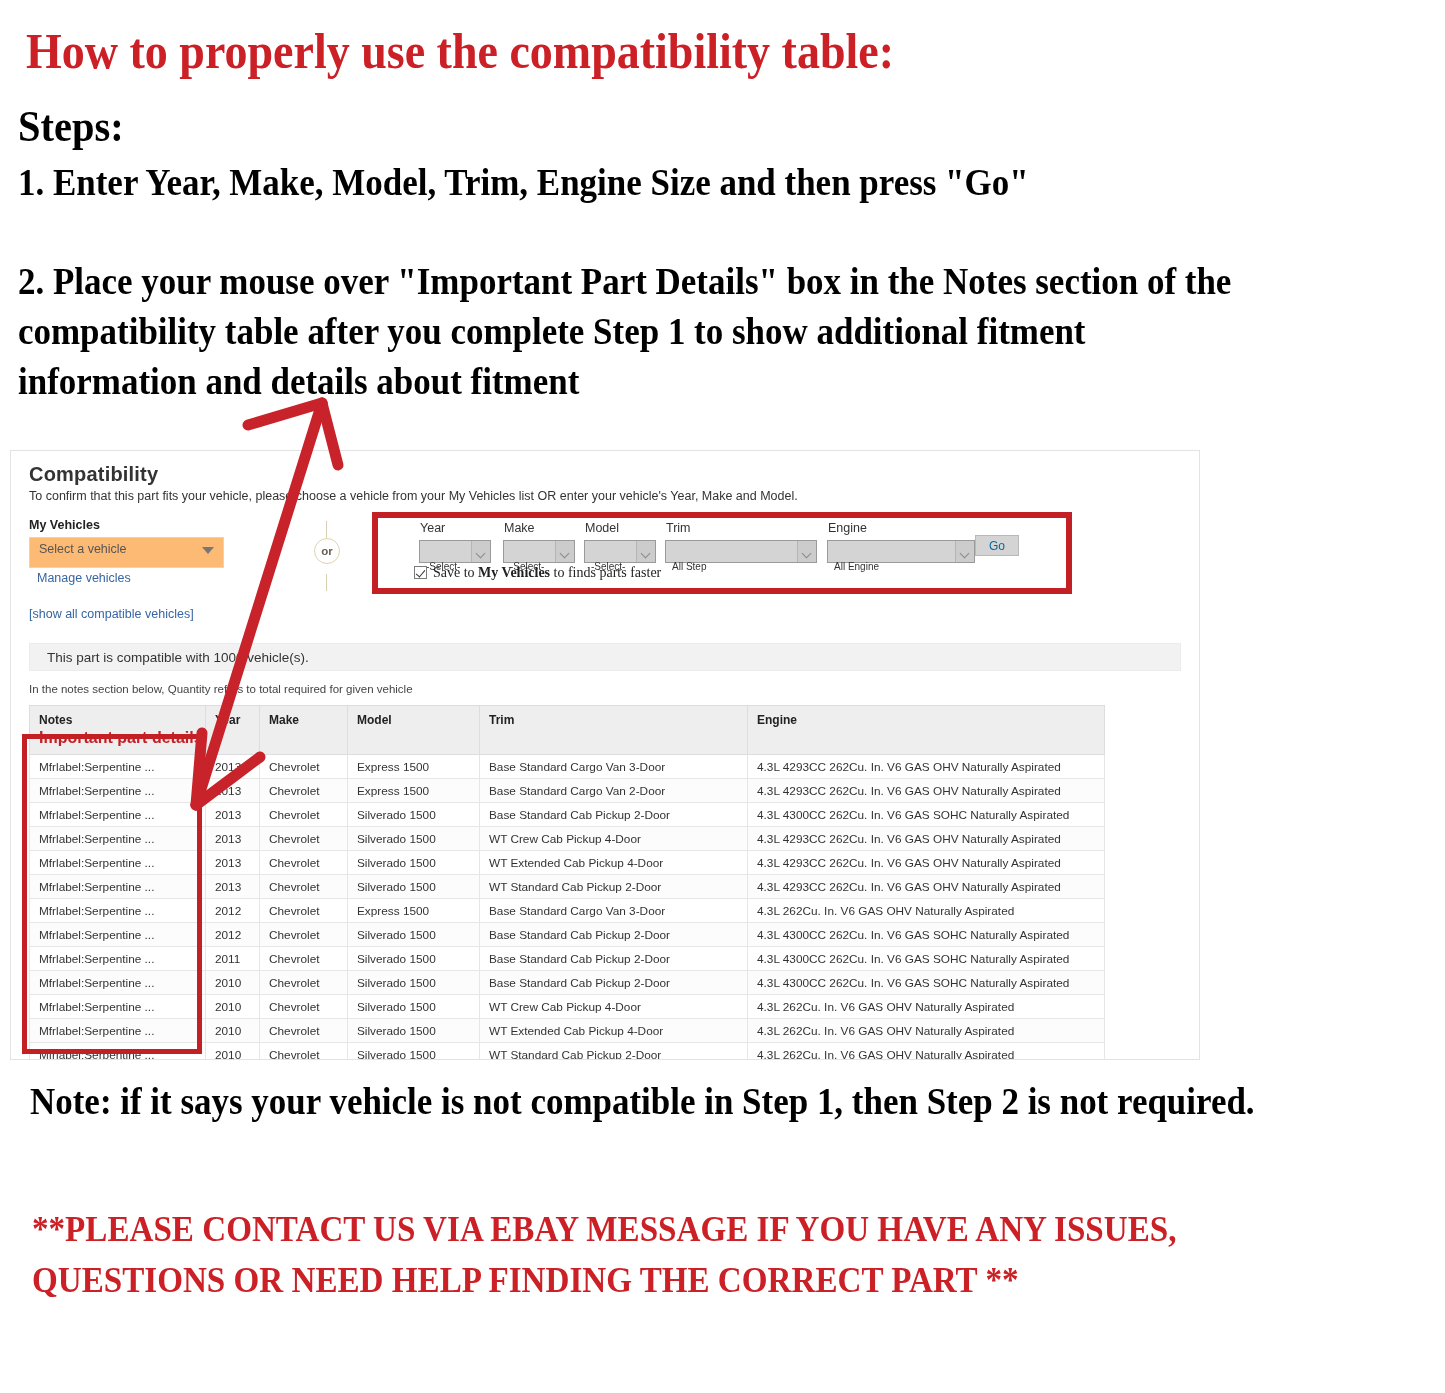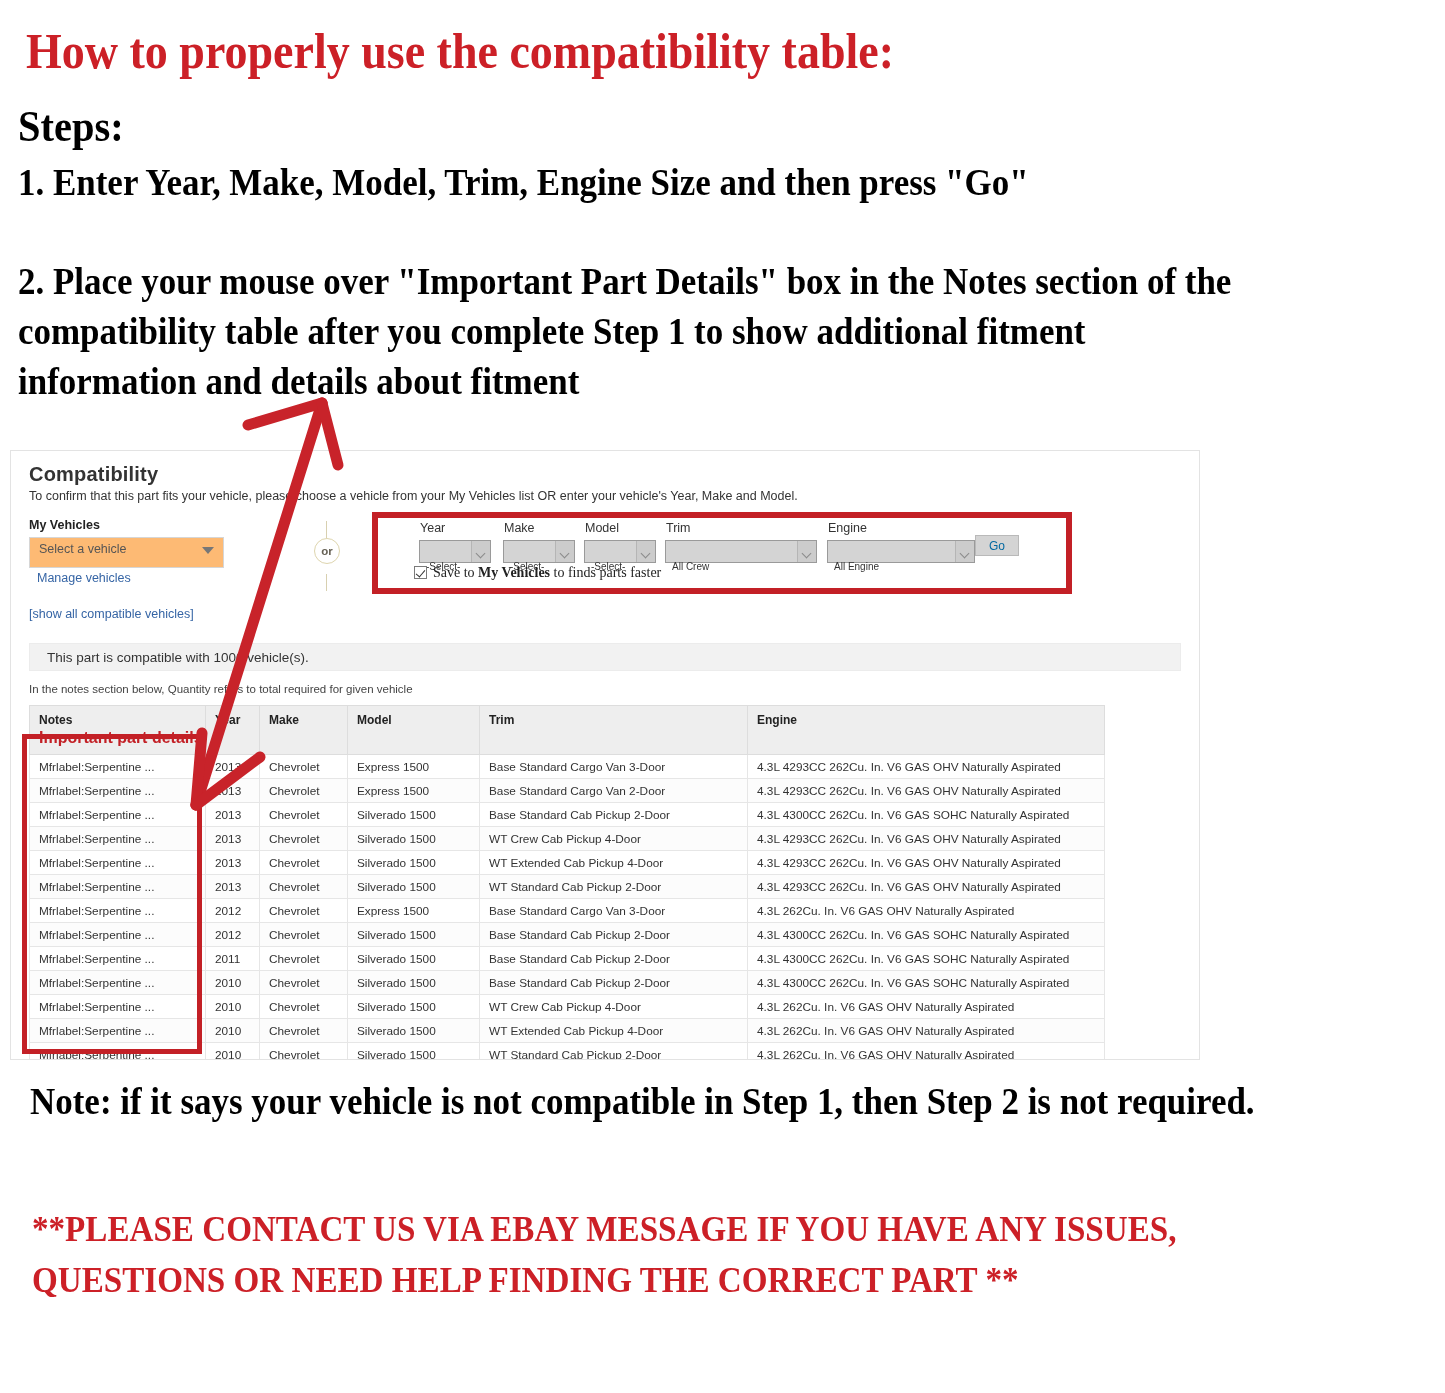--- a/index.html
+++ b/index.html
@@ -452,21 +452,21 @@
     <span class="fld-label">Model</span>
     <div class="fld-select">
       <span class="val">-Select-</span>
       <span class="arrow"></span>
     </div>
   </div>
 
   <div class="field" id="field-trim">
     <span class="fld-label">Trim</span>
     <div class="fld-select">
-      <span class="val">All Crew</span>
+      <span class="val">All Step</span>
       <span class="arrow"></span>
     </div>
   </div>
 
   <div class="field" id="field-engine">
     <span class="fld-label">Engine</span>
     <div class="fld-select">
       <span class="val">All Engine</span>
       <span class="arrow"></span>
     </div>

